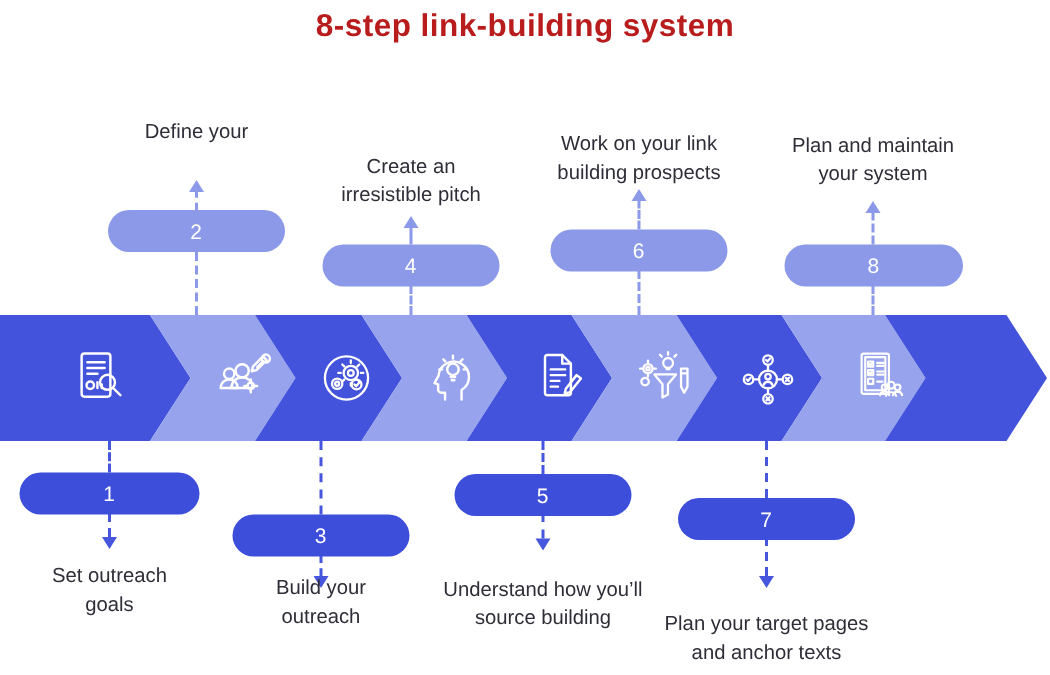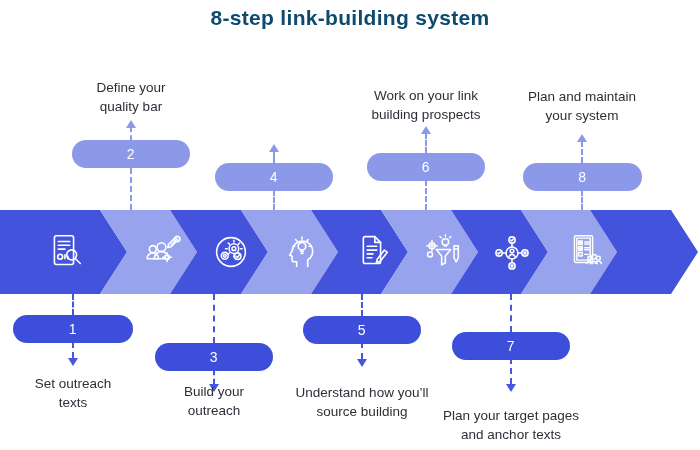--- a/index.html
+++ b/index.html
@@ -1,19 +1,19 @@
 <!DOCTYPE html>
 <html><head>
 <meta charset="utf-8">
 <style>
   html,body{margin:0;padding:0;background:#fff;}
   .canvas{position:relative;width:700px;height:450px;background:#ffffff;overflow:hidden;
           font-family:"Liberation Sans",sans-serif;}
   .title{position:absolute;top:6px;left:0;width:100%;text-align:center;
-         font-size:21px;font-weight:700;color:#0c4a6e;letter-spacing:.3px;}
+         font-size:21px;font-weight:700;color:#b91c1c;letter-spacing:.3px;}
   
   .band{position:absolute;left:0;top:210px;width:700px;height:84px;}
   .seg{position:absolute;top:0;height:100%;}
   .seg.first{clip-path:polygon(0 0,calc(100% - 27px) 0,100% 50%,calc(100% - 27px) 100%,0 100%);}
   .seg.mid{clip-path:polygon(0 0,calc(100% - 27px) 0,100% 50%,calc(100% - 27px) 100%,0 100%,27px 50%);}
   .seg.dark{background:#4353dc;}
   .seg.light{background:#97a3ec;}
   .icon{position:absolute;top:50%;transform:translate(-50%,-50%);}
   
   .pill{position:absolute;height:28px;width:118px;border-radius:14px;display:flex;
@@ -198,30 +198,33 @@
     </div>
   <div class="pill dark" style="left:452px;top:332px">
     <span>7</span>
     </div>
   <div class="pill light" style="left:523px;top:163px;width:119px">
     <span>8</span>
     </div>
 
   <div class="lbl" style="left:3px;top:374px;width:140px">
     <div>Set outreach</div>
-    <div>texts</div>
+    <div>goals</div>
   </div>
   <div class="lbl" style="left:61px;top:78px;width:140px">
     <div>Define your</div>
-    <div>quality bar</div>
   </div>
   <div class="lbl" style="left:144px;top:382px;width:140px">
     <div>Build your</div>
     <div>outreach</div>
   </div>
+  <div class="lbl" style="left:194px;top:101px;width:160px">
+    <div>Create an</div>
+    <div>irresistible pitch</div>
+  </div>
   <div class="lbl" style="left:262px;top:383px;width:200px">
     <div>Understand how you’ll</div>
     <div>source building</div>
   </div>
   <div class="lbl" style="left:336px;top:86px;width:180px">
     <div>Work on your link</div>
     <div>building prospects</div>
   </div>
   <div class="lbl" style="left:411px;top:406px;width:200px">
     <div>Plan your target pages</div>

